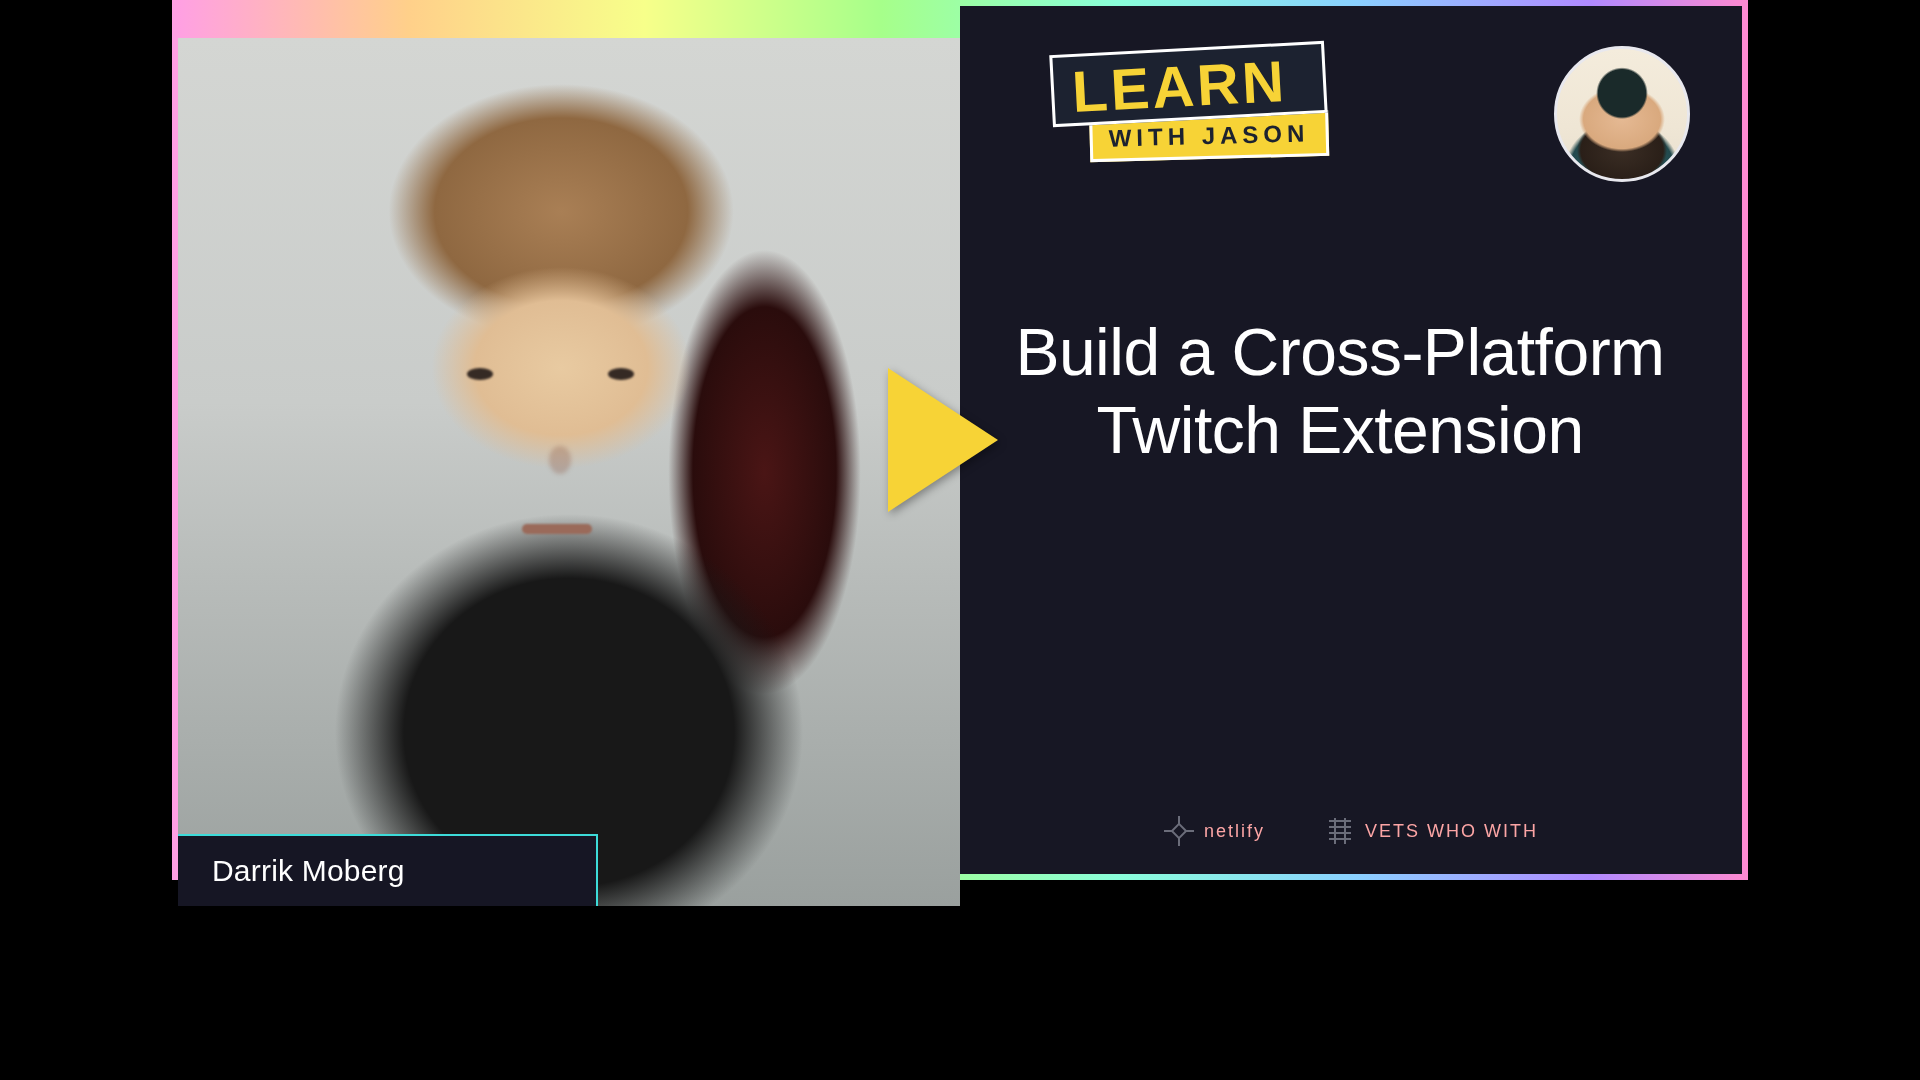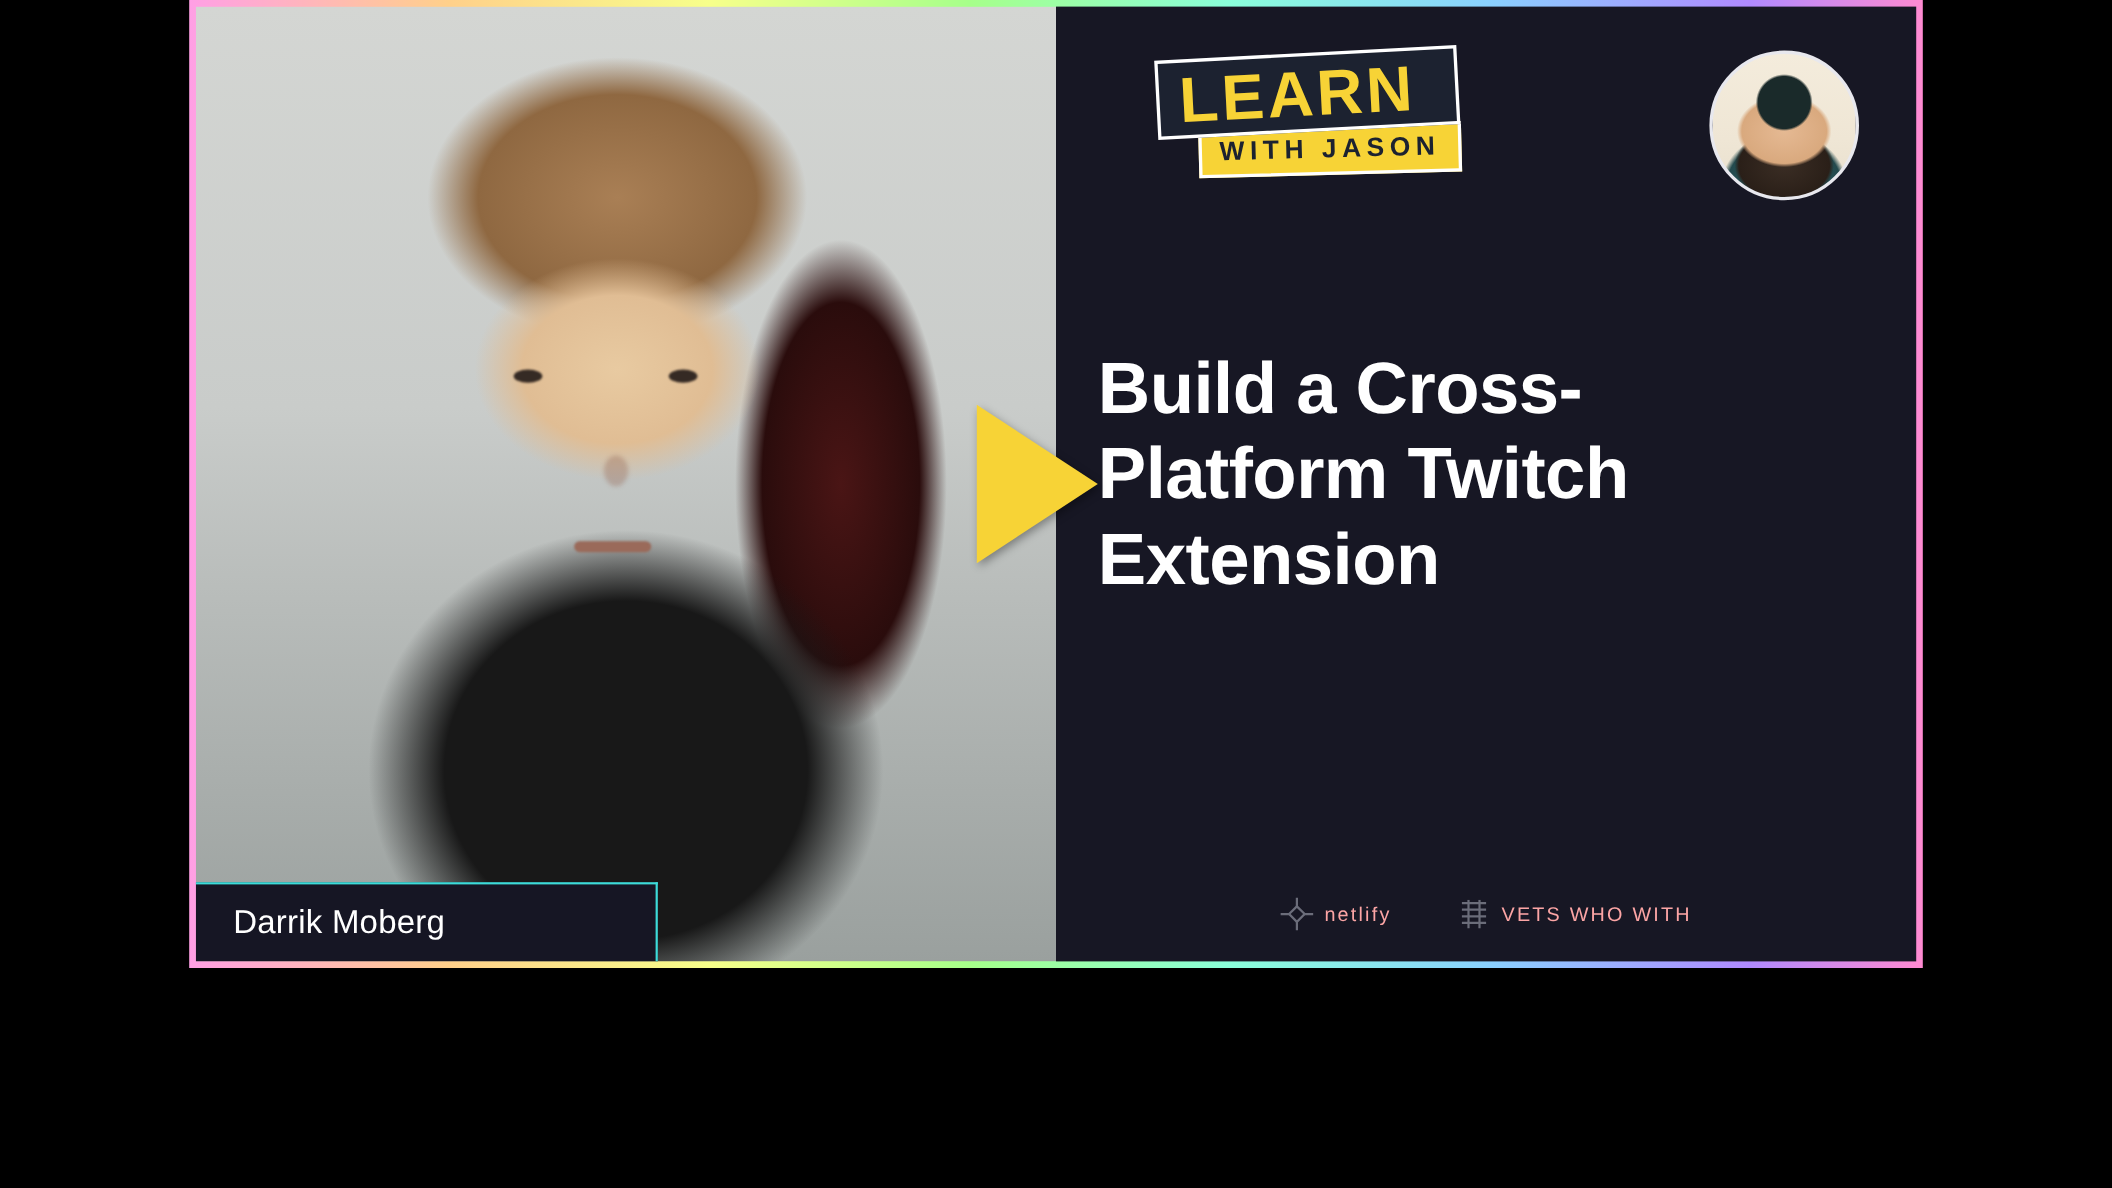--- a/index.html
+++ b/index.html
@@ -28,20 +28,21 @@
   position: relative;
   width: 100%;
   height: 100%;
   display: flex;
 }
 .left-panel {
   position: relative;
   width: 50%;
   height: 100%;
   overflow: hidden;
+  margin-top: 32px;
 }
 .guest-photo {
   position: absolute;
   inset: 0;
   background:
     radial-gradient(ellipse 180px 140px at 49% 38%, #e8caa1 0%, #e0bd94 48%, rgba(224,189,148,0) 72%),
     radial-gradient(ellipse 230px 170px at 49% 20%, #a97f55 0%, #8f6841 55%, rgba(143,104,65,0) 75%),
     radial-gradient(ellipse 300px 280px at 50% 80%, #181818 0%, #181818 55%, rgba(24,24,24,0) 78%),
     radial-gradient(ellipse 130px 300px at 75% 50%, #4a1515 0%, #2a0c0c 55%, rgba(42,12,12,0) 74%),
     linear-gradient(180deg, #d4d6d3 0%, #c9ccca 42%, #b8bcba 62%, #9aa09e 100%);
@@ -124,23 +125,24 @@
     radial-gradient(ellipse 55px 40px at 50% 78%, #3a2d24 0%, #2a1f18 75%, rgba(42,31,24,0) 82%),
     radial-gradient(ellipse 66px 60px at 50% 95%, #2a5a60 0%, #234a4e 80%, rgba(35,74,78,0) 88%),
     linear-gradient(180deg, #f4ecdc 0%, #efe6d5 60%, #e8dfcd 100%);
 }
 .episode-title {
   position: absolute;
   left: 38px;
   top: 308px;
   right: 60px;
   font-size: 66px;
-  font-weight: 700;
+  font-weight: 400;
   line-height: 1.18;
   letter-spacing: -.5px;
+  text-align: center;
 }
 .play-button {
   position: absolute;
   left: calc(50% - 72px);
   top: 50%;
   transform: translateY(-50%);
   width: 0; height: 0;
   border-left: 110px solid #f7d336;
   border-top: 72px solid transparent;
   border-bottom: 72px solid transparent;

